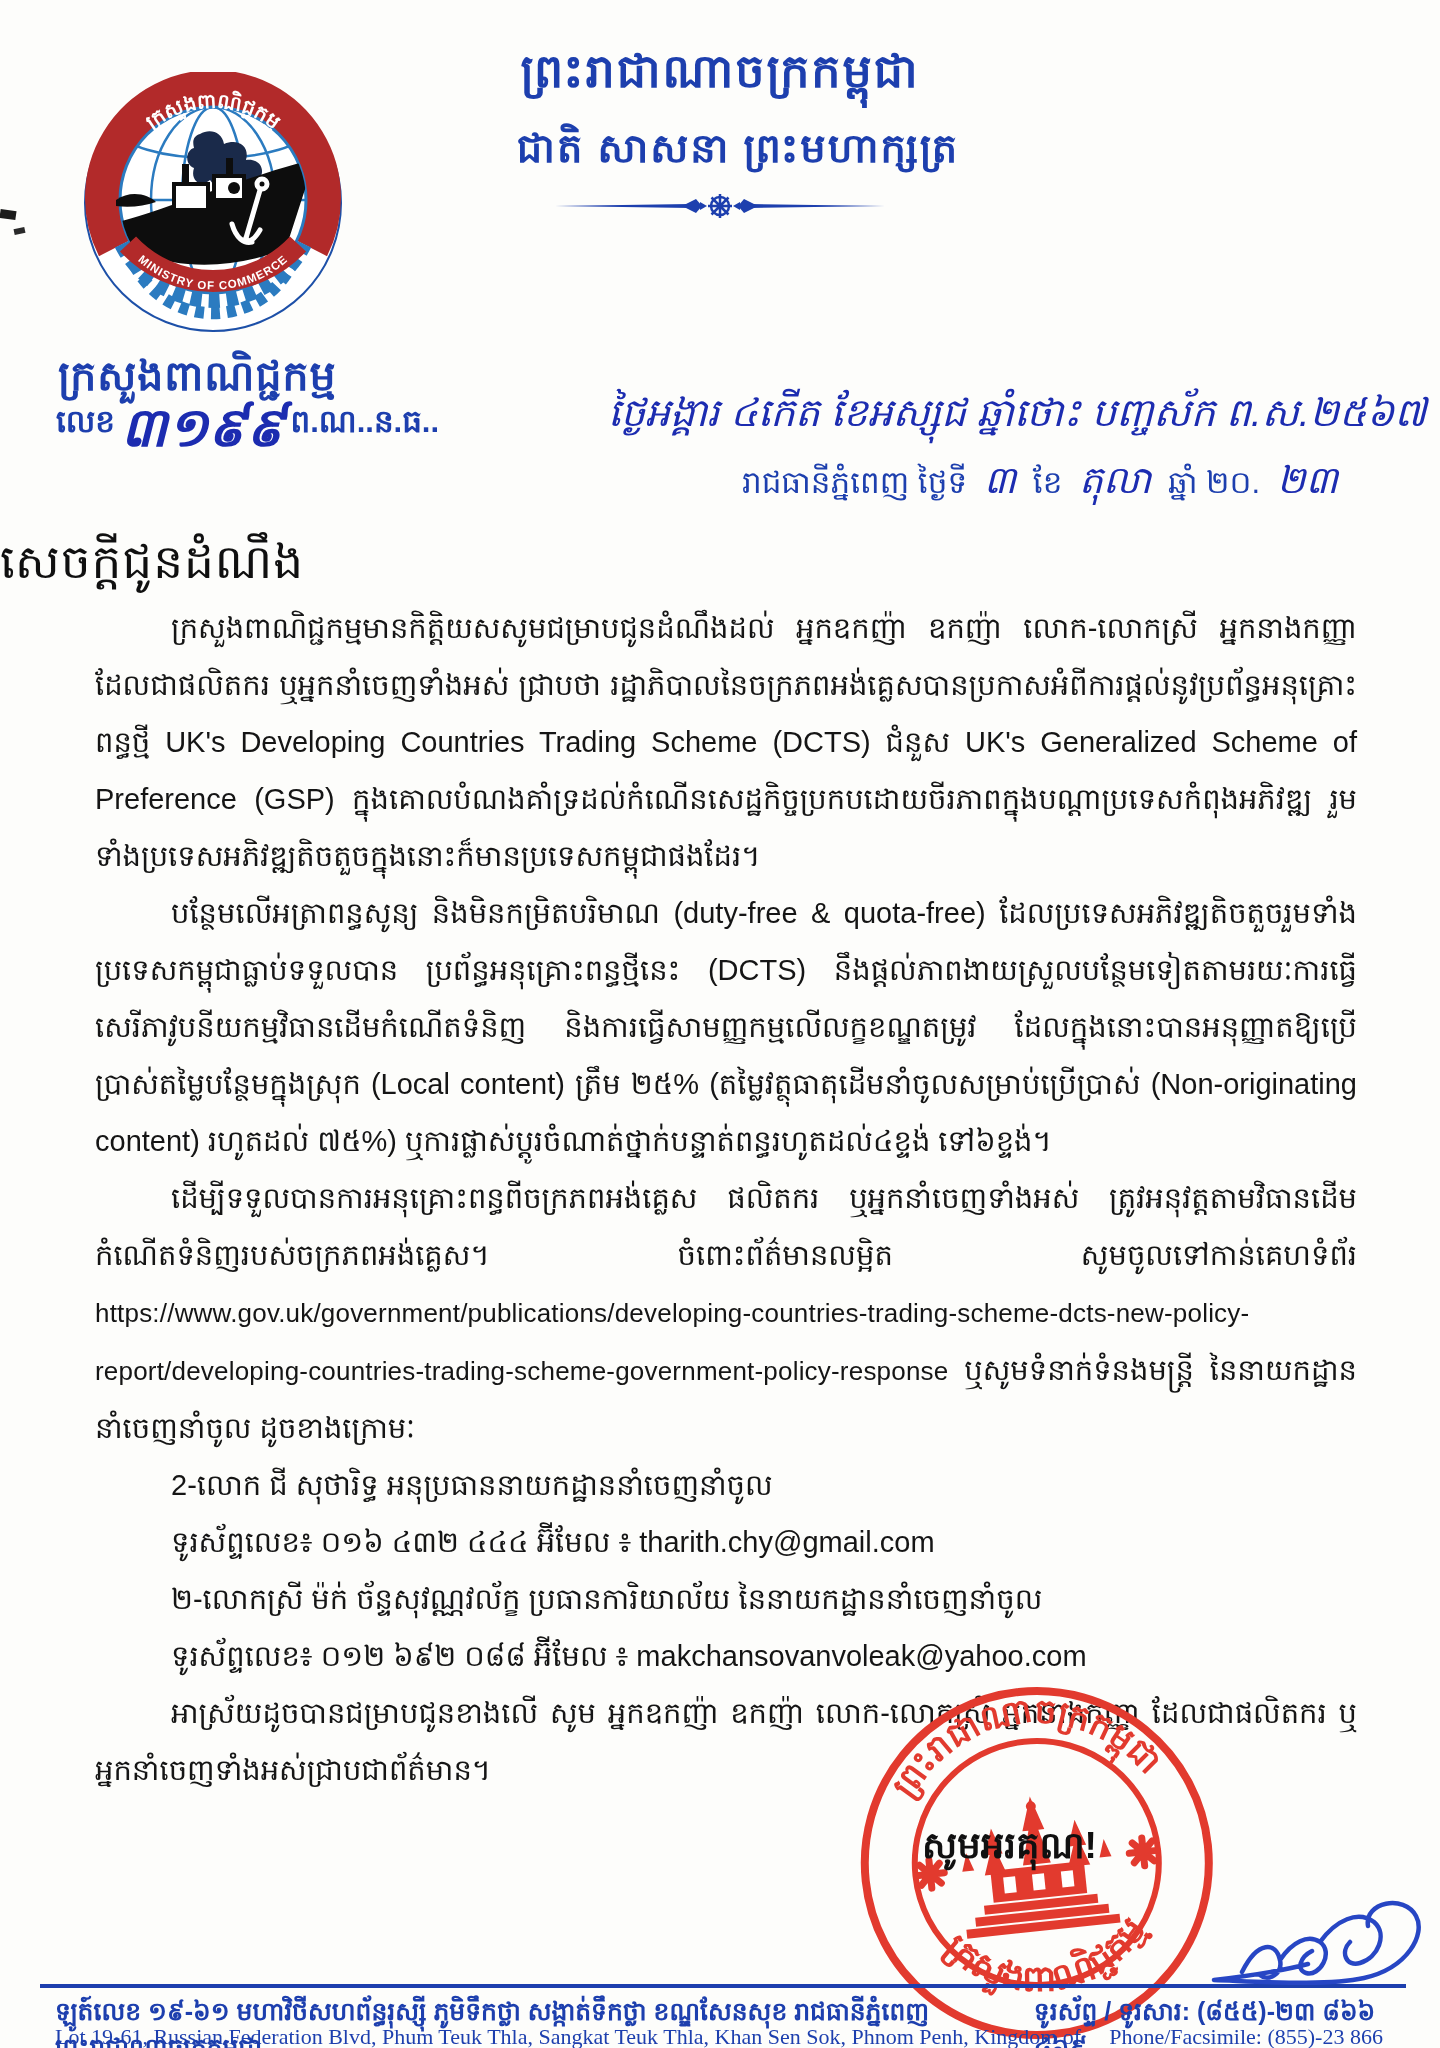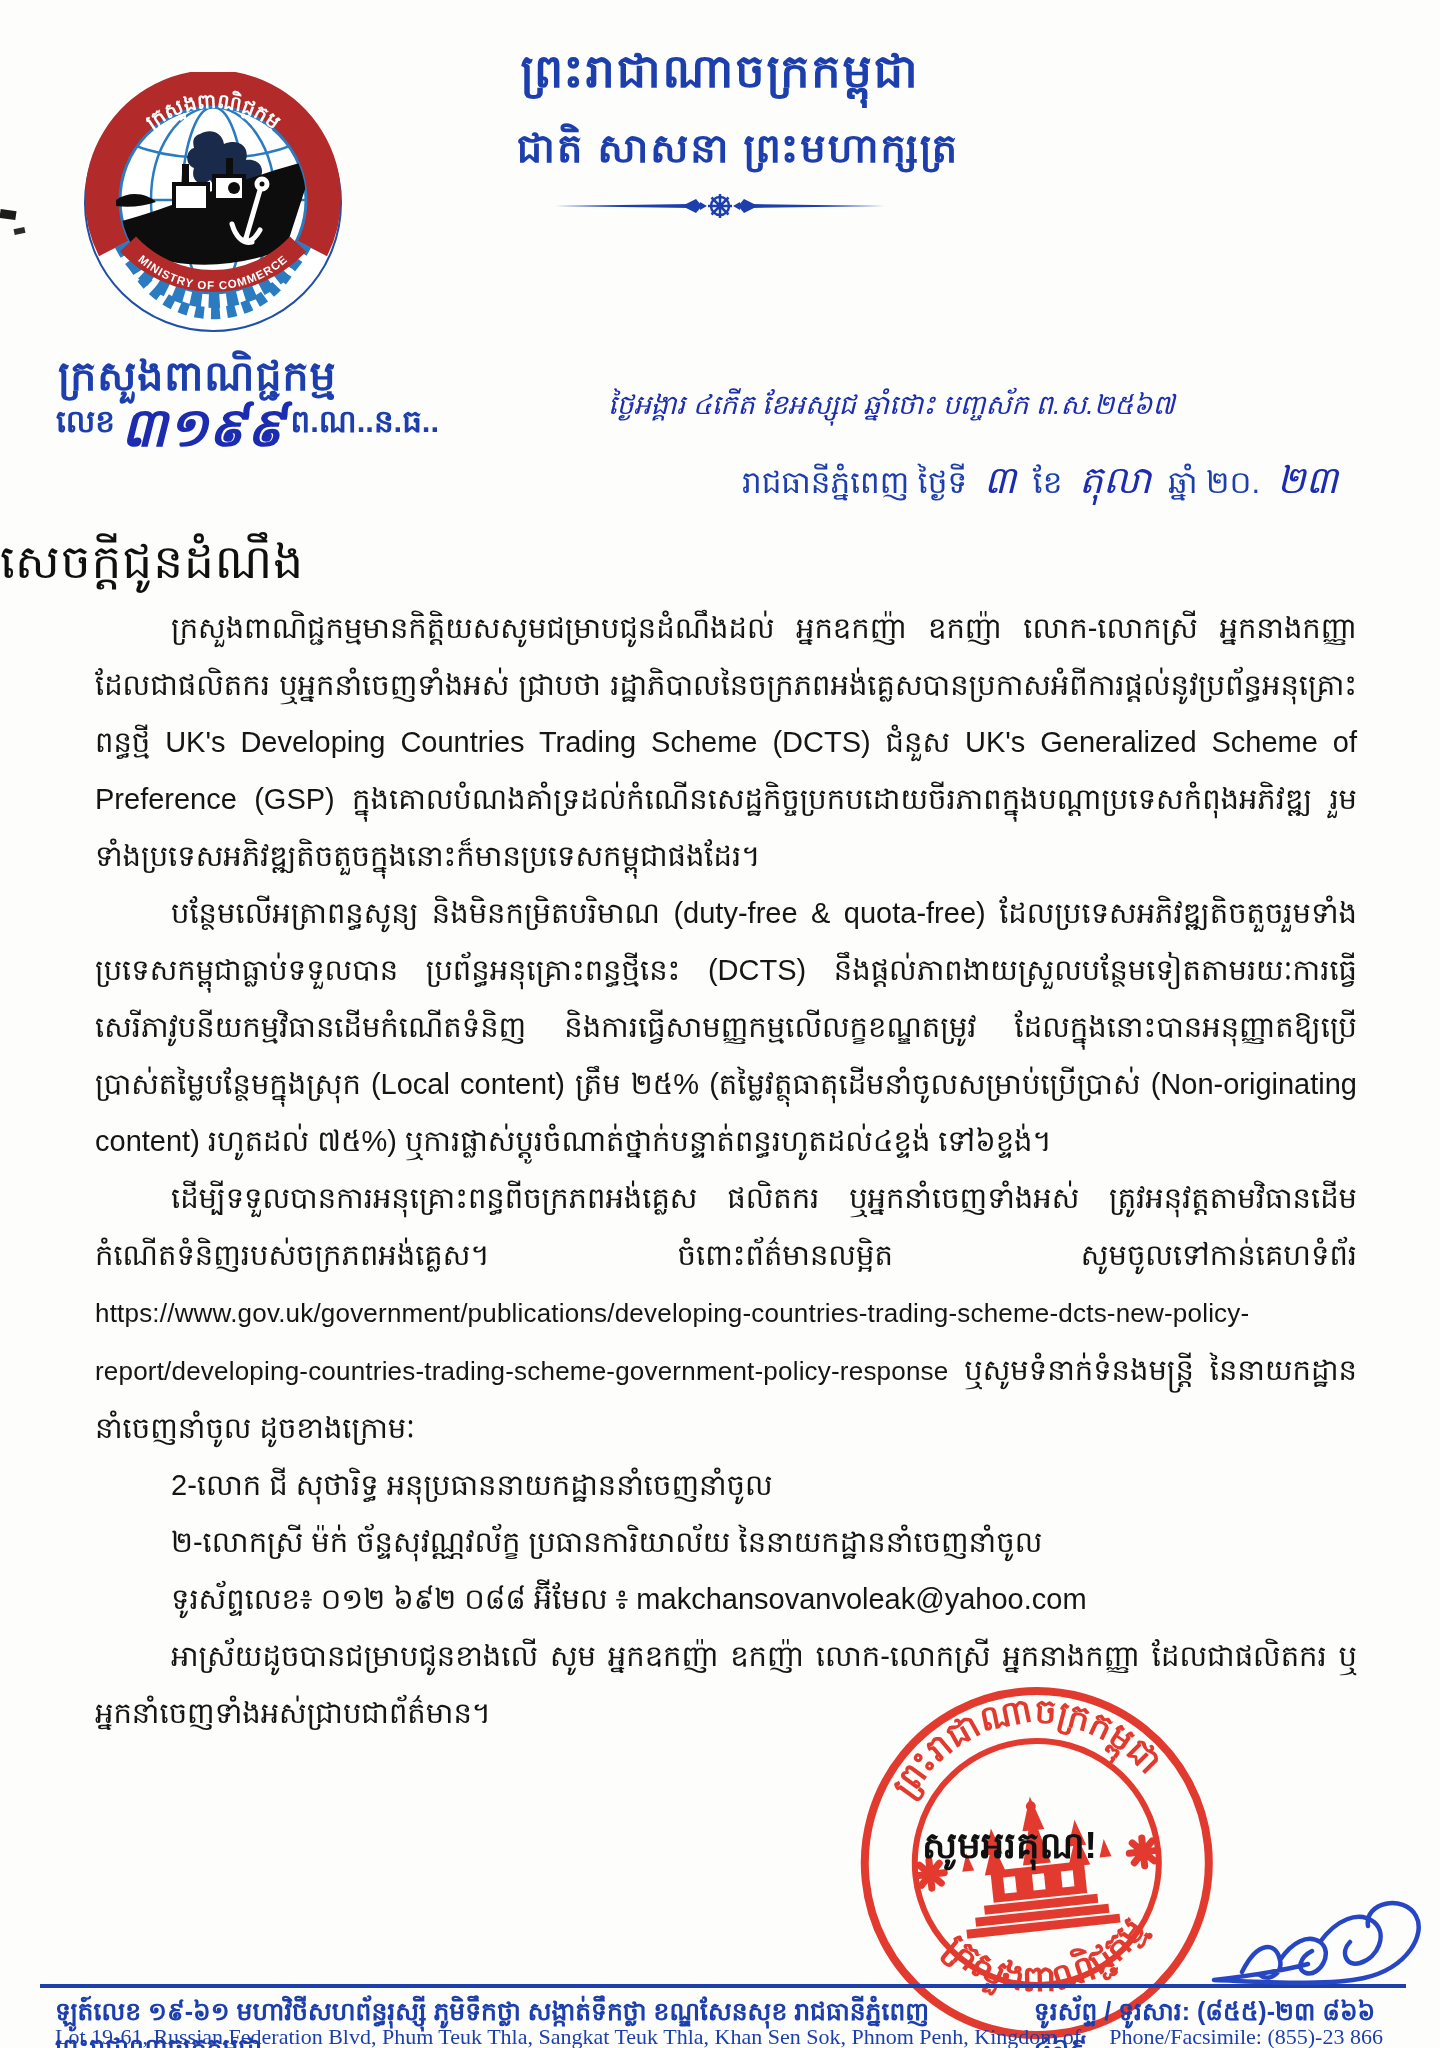--- a/index.html
+++ b/index.html
@@ -18,21 +18,21 @@
   .divider{top:188px;left:0;width:100%;display:flex;justify-content:center;}
 
   
   .logo{top:72px;left:82px;}
   .ministry-name{top:350px;left:58px;font-size:41px;font-weight:700;color:#1d3fae;letter-spacing:1px;}
   .ref-line{top:402px;left:56px;color:#1d3fae;font-size:31px;display:flex;align-items:flex-end;font-weight:bold;}
   .hand{font-style:italic;color:#1c2cb0;}
   .ref-line .hand{font-size:54px;line-height:40px;margin:0 6px;}
 
   
-  .lunar-line{top:388px;left:608px;font-size:27px;}
+  .lunar-line{top:388px;left:608px;font-size:39px;}
   .civil-line{top:456px;left:742px;font-size:31px;color:#1d3fae;}
   .civil-line .hand{font-size:38px;margin:0 8px;}
 
   
   .doc-title{top:532px;left:0;width:100%;text-align:left;font-size:47px;font-weight:400;color:#101010;letter-spacing:1px;}
 
   
   .body-text{top:600px;left:95px;width:1262px;font-size:29px;line-height:57px;text-align:justify;color:#151515;}
   .body-text p{margin:0;text-indent:76px;}
   .body-text .url{font-size:26px;letter-spacing:0.2px;}
@@ -156,20 +156,21 @@
 <div class="abs body-text">
   <p>ក្រសួងពាណិជ្ជកម្មមានកិត្តិយសសូមជម្រាបជូនដំណឹងដល់ អ្នកឧកញ៉ា ឧកញ៉ា លោក-លោកស្រី អ្នកនាងកញ្ញា ដែលជាផលិតករ ឬអ្នកនាំចេញទាំងអស់ ជ្រាបថា រដ្ឋាភិបាលនៃចក្រភពអង់គ្លេសបានប្រកាសអំពីការផ្តល់នូវប្រព័ន្ធអនុគ្រោះពន្ធថ្មី UK's Developing Countries Trading Scheme (DCTS) ជំនួស UK's Generalized Scheme of Preference (GSP) ក្នុងគោលបំណងគាំទ្រដល់កំណើនសេដ្ឋកិច្ចប្រកបដោយចីរភាពក្នុងបណ្តាប្រទេសកំពុងអភិវឌ្ឍ រួមទាំងប្រទេសអភិវឌ្ឍតិចតួចក្នុងនោះក៏មានប្រទេសកម្ពុជាផងដែរ។</p>
   <p>បន្ថែមលើអត្រាពន្ធសូន្យ និងមិនកម្រិតបរិមាណ (duty-free &amp; quota-free) ដែលប្រទេសអភិវឌ្ឍតិចតួចរួមទាំងប្រទេសកម្ពុជាធ្លាប់ទទួលបាន ប្រព័ន្ធអនុគ្រោះពន្ធថ្មីនេះ (DCTS) នឹងផ្តល់ភាពងាយស្រួលបន្ថែមទៀតតាមរយៈការធ្វើសេរីភាវូបនីយកម្មវិធានដើមកំណើតទំនិញ និងការធ្វើសាមញ្ញកម្មលើលក្ខខណ្ឌតម្រូវ ដែលក្នុងនោះបានអនុញ្ញាតឱ្យប្រើប្រាស់តម្លៃបន្ថែមក្នុងស្រុក (Local content) ត្រឹម ២៥% (តម្លៃវត្ថុធាតុដើមនាំចូលសម្រាប់ប្រើប្រាស់ (Non-originating content) រហូតដល់ ៧៥%) ឬការផ្លាស់ប្តូរចំណាត់ថ្នាក់បន្ទាត់ពន្ធរហូតដល់៤ខ្ទង់ ទៅ៦ខ្ទង់។</p>
   <p>
     <span>ដើម្បីទទួលបានការអនុគ្រោះពន្ធពីចក្រភពអង់គ្លេស ផលិតករ ឬអ្នកនាំចេញទាំងអស់ ត្រូវអនុវត្តតាមវិធានដើមកំណើតទំនិញរបស់ចក្រភពអង់គ្លេស។ ចំពោះព័ត៌មានលម្អិត សូមចូលទៅកាន់គេហទំព័រ</span>
     <span class="url">https://www.gov.uk/government/publications/developing-countries-trading-scheme-dcts-new-policy-report/developing-countries-trading-scheme-government-policy-response</span>
     <span>ឬសូមទំនាក់ទំនងមន្ត្រី នៃនាយកដ្ឋាននាំចេញនាំចូល ដូចខាងក្រោមៈ</span>
   </p>
 
   <p class="contact-name">2-លោក ជី សុថារិទ្ធ អនុប្រធាននាយកដ្ឋាននាំចេញនាំចូល</p>
+  <p class="contact-phone">ទូរស័ព្ទលេខ៖ ០១៦ ៤៣២ ៤៤៤  អ៊ីមែល ៖ tharith.chy@gmail.com</p>
   <p class="contact-name">២-លោកស្រី ម៉ក់ ច័ន្ទសុវណ្ណវល័ក្ខ ប្រធានការិយាល័យ នៃនាយកដ្ឋាននាំចេញនាំចូល</p>
   <p class="contact-phone">ទូរស័ព្ទលេខ៖ ០១២ ៦៩២ ០៨៨  អ៊ីមែល ៖ makchansovanvoleak@yahoo.com</p>
 
   <p class="closing">អាស្រ័យដូចបានជម្រាបជូនខាងលើ សូម អ្នកឧកញ៉ា ឧកញ៉ា លោក-លោកស្រី អ្នកនាងកញ្ញា ដែលជាផលិតករ ឬអ្នកនាំចេញទាំងអស់ជ្រាបជាព័ត៌មាន។</p>
 </div>
 
 <div class="abs stamp">
   <svg width="370" height="370" viewBox="0 0 370 370">
     <defs>
       <path id="stampTopArc" d="M 45 185 A 140 140 0 0 1 325 185"></path>

